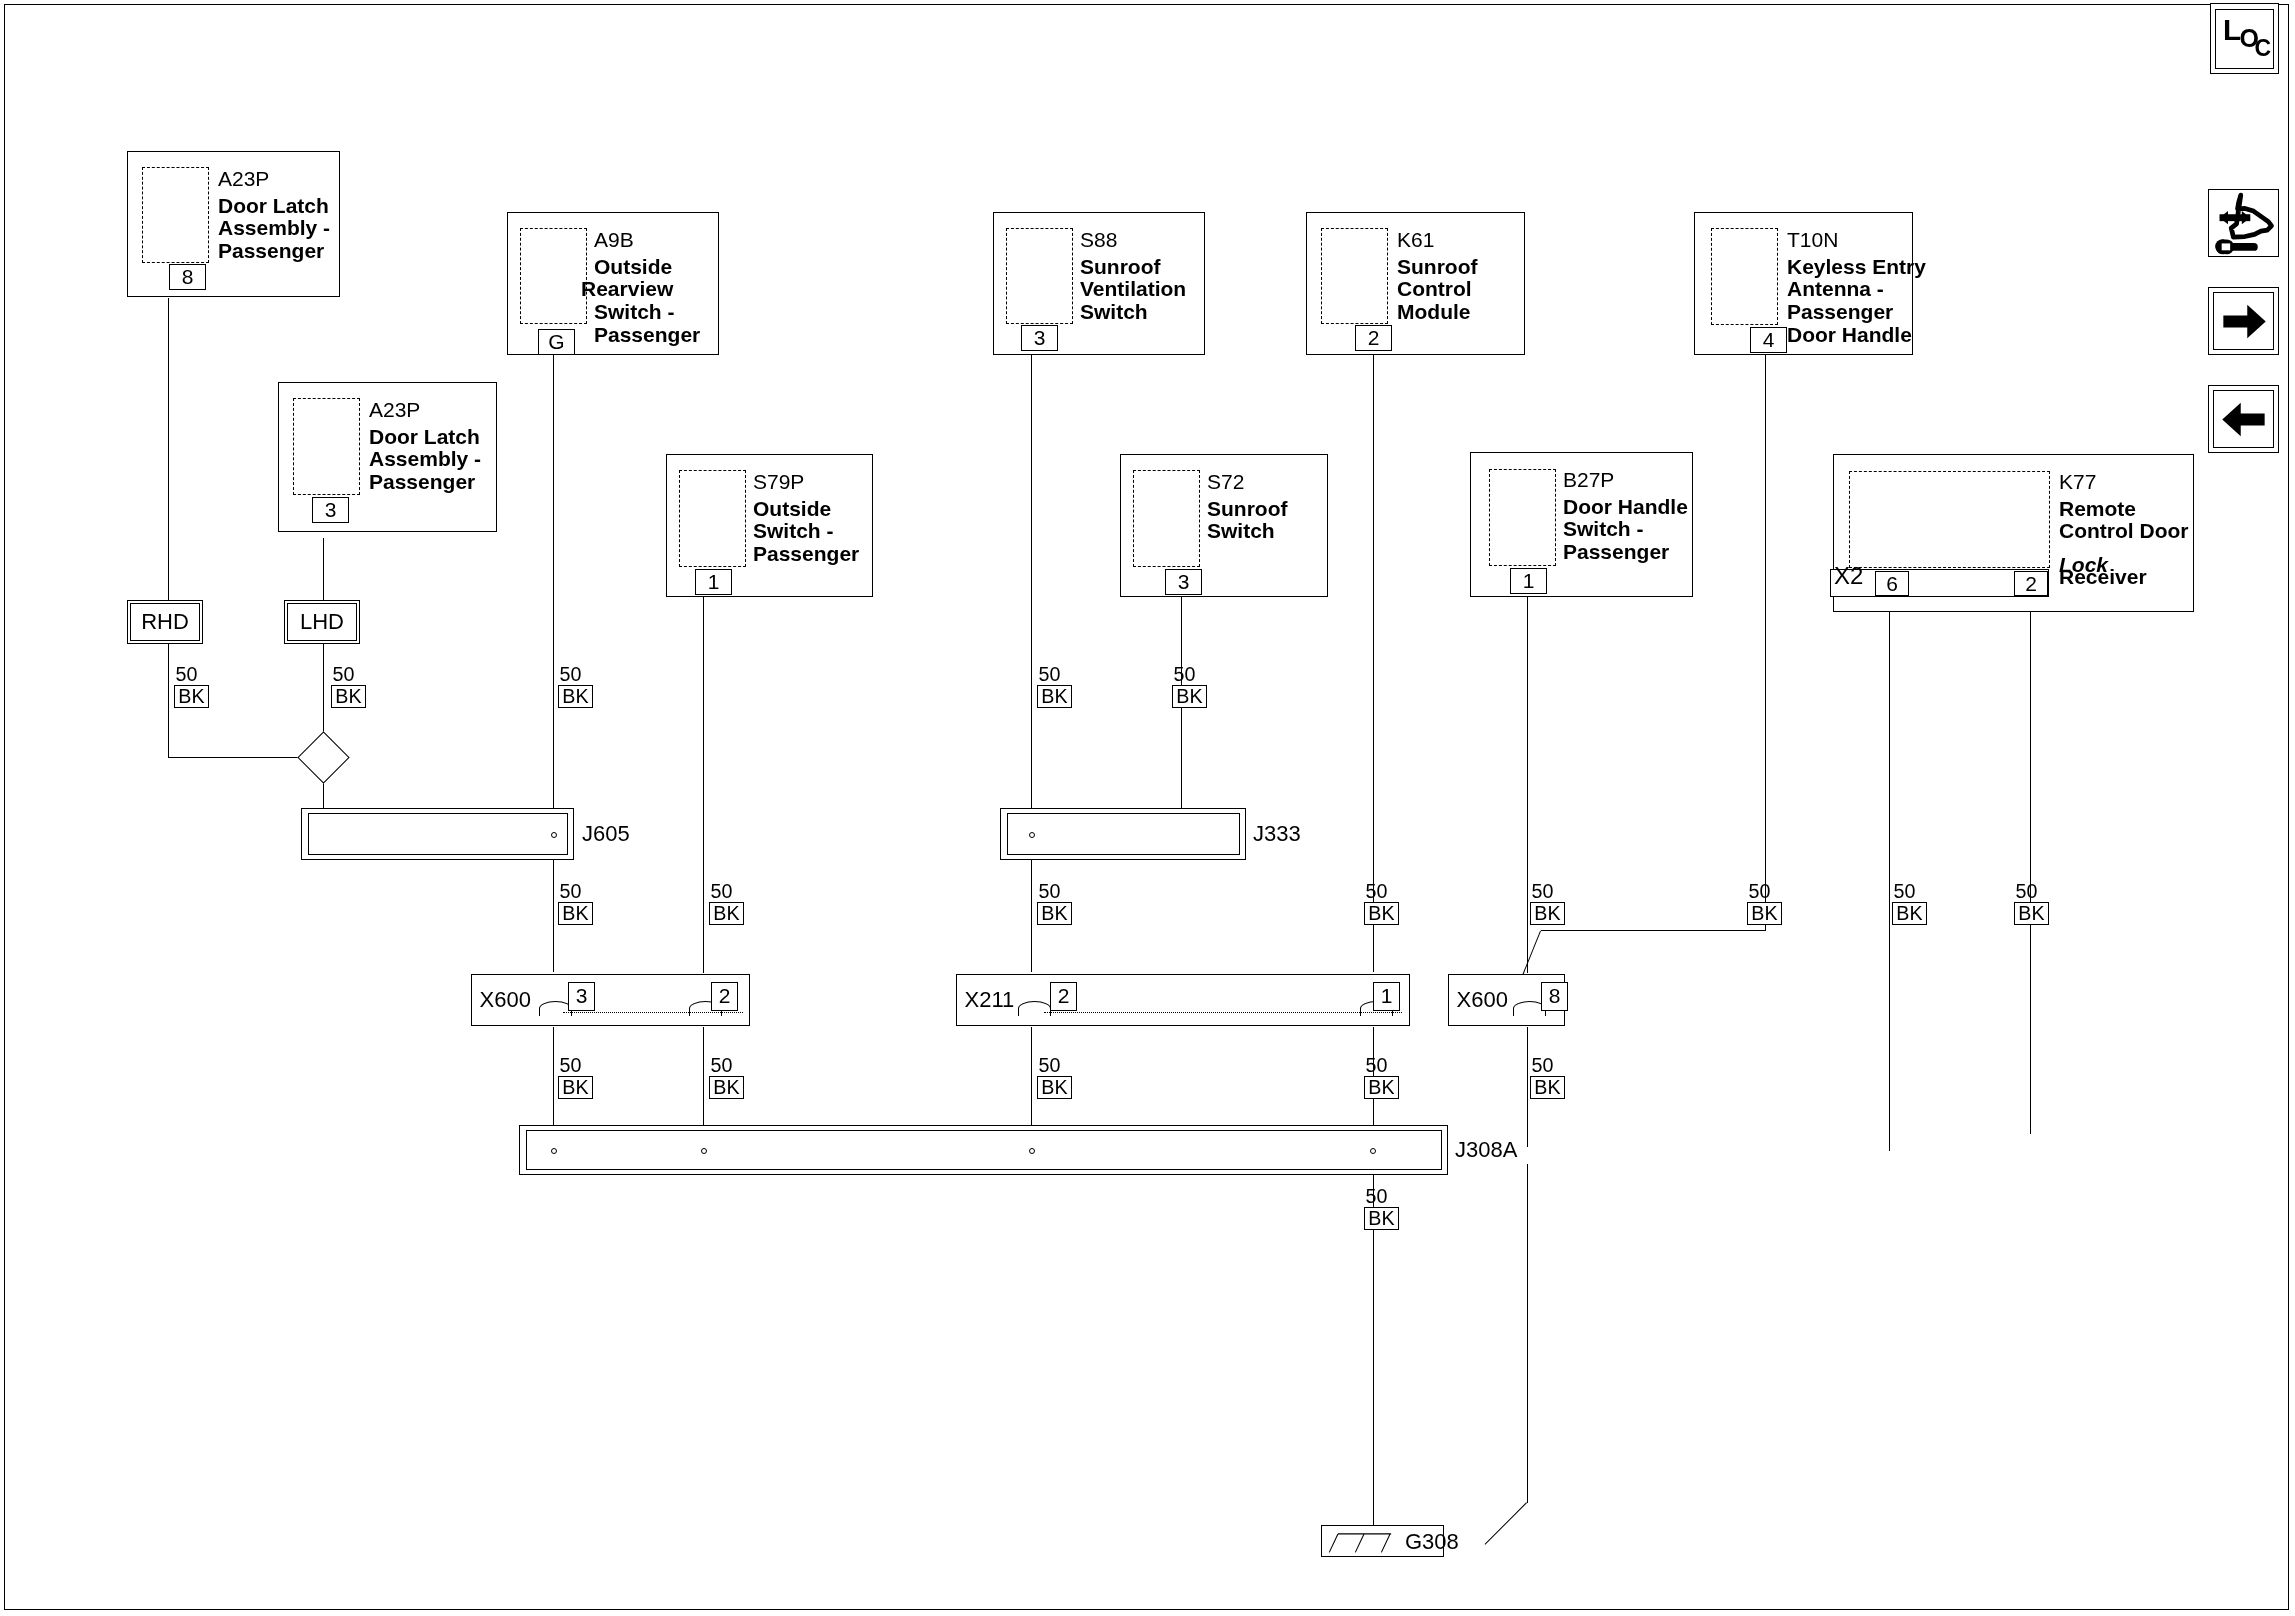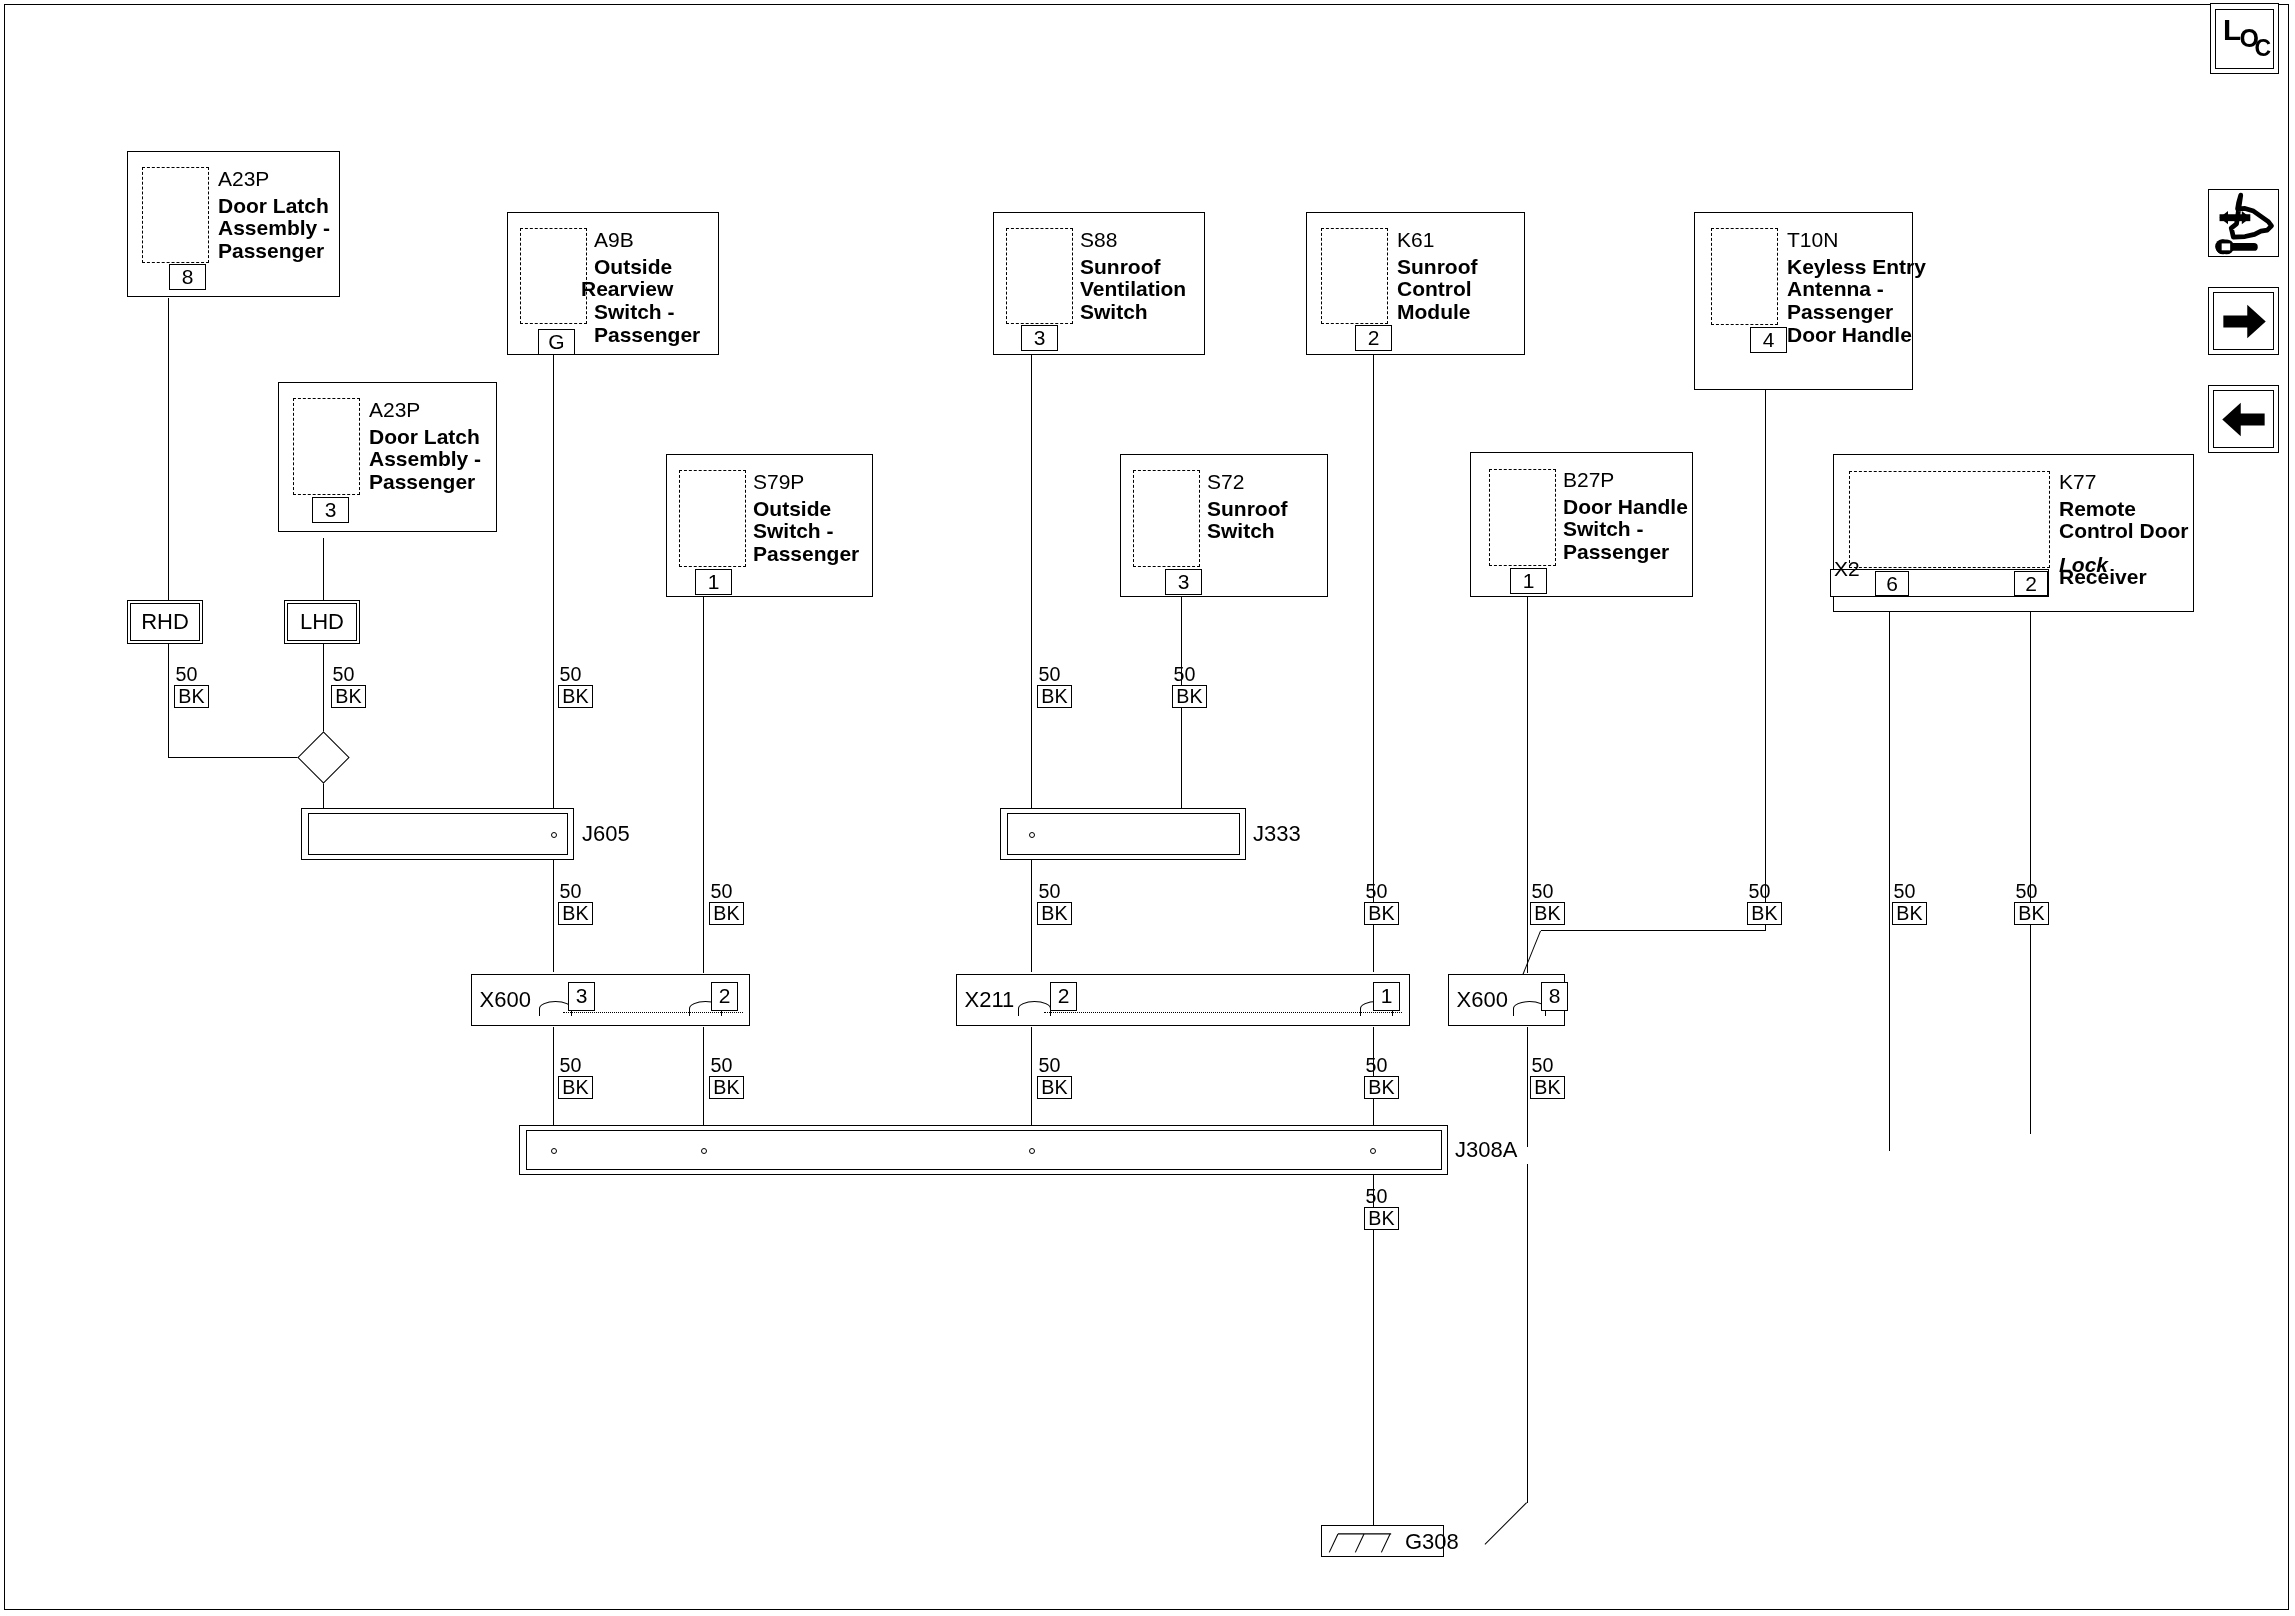--- a/index.html
+++ b/index.html
@@ -190,40 +190,40 @@
 
   <div class="comp" style="left:1470px;top:452px;width:223px;height:145px;">
     <div class="symbol" style="left:17.5px;top:16.4px;width:67px;height:97px;"></div>
     <div class="ctext" style="left:92px;top:15.3px;">B27P</div>
     <div class="ctext bold" style="left:92px;top:42px;font-weight:bold;">Door Handle</div>
     <div class="ctext bold" style="left:92px;top:64px;font-weight:bold;">Switch -</div>
     <div class="ctext bold" style="left:92px;top:87px;font-weight:bold;">Passenger</div>
     <div class="pinbox" style="left:39px;top:115px;width:37px;height:26px;">1</div>
   </div>
 
-  <div class="comp" style="left:1694px;top:212px;width:219px;height:178px;">
+  <div class="comp" style="left:1694px;top:212px;width:219px;height:143px;">
     <div class="symbol" style="left:16.4px;top:15.3px;width:67px;height:97px;"></div>
     <div class="ctext" style="left:92px;top:15.3px;">T10N</div>
     <div class="ctext bold" style="left:92px;top:42px;font-weight:bold;">Keyless Entry</div>
     <div class="ctext bold" style="left:92px;top:64px;font-weight:bold;">Antenna -</div>
     <div class="ctext bold" style="left:92px;top:87px;font-weight:bold;">Passenger</div>
     <div class="ctext bold" style="left:92px;top:110px;font-weight:bold;">Door Handle</div>
     <div class="pinbox" style="left:55px;top:114px;width:37px;height:26px;">4</div>
   </div>
 
   <div class="comp" style="left:1833px;top:454px;width:361px;height:158px;">
     <div class="symbol" style="left:15.3px;top:16.4px;width:201px;height:97px;"></div>
     <div class="ctext" style="left:225px;top:15.3px;">K77</div>
     <div class="ctext bold" style="left:225px;top:42px;font-weight:bold;">Remote</div>
     <div class="ctext bold" style="left:225px;top:64px;font-weight:bold;">Control Door</div>
     <div class="ctext bold" style="left:225px;top:98px;font-weight:bold;font-style:italic;">Lock</div>
     <div class="ctext bold" style="left:225px;top:110px;font-weight:bold;">Receiver</div>
 
     <div style="position:absolute;left:-4.4px;top:114px;width:219px;height:28px;border:1.1px solid #000;background:#fff;box-sizing:border-box;"></div>
-    <div class="ctext" style="left:0px;top:102px;font-size:21px;">X2</div>
+    <div class="ctext" style="left:0px;top:109px;font-size:24px;">X2</div>
     <div class="pinbox" style="left:41px;top:116px;width:34px;height:25px;">6</div>
     <div class="pinbox" style="left:180px;top:116px;width:34px;height:25px;">2</div>
   </div>
 
   <div class="optbox" style="left:127px;top:600px;width:76px;height:44px;">
     <div class="inner">RHD</div>
   </div>
   <div class="optbox" style="left:284px;top:600px;width:76px;height:44px;">
     <div class="inner">LHD</div>
   </div>

